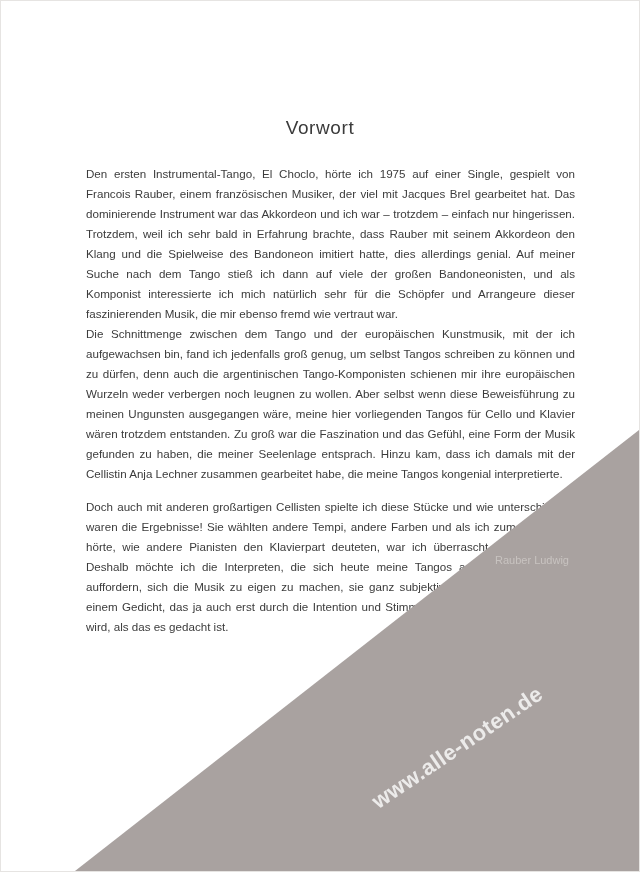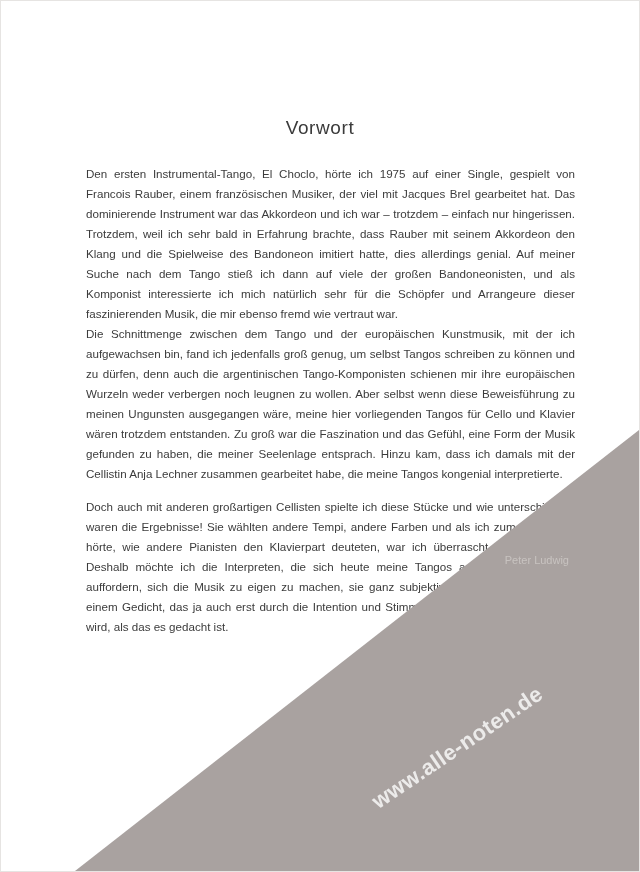--- a/index.html
+++ b/index.html
@@ -88,17 +88,17 @@
   <h1 class="title">Vorwort</h1>
 
   <div class="body-text" lang="de">
     <p class="para">Den ersten Instrumental-Tango, El Choclo, hörte ich 1975 auf einer Single, gespielt von Francois Rauber, einem französischen Musiker, der viel mit Jacques Brel gearbeitet hat. Das dominierende Instrument war das Akkordeon und ich war – trotzdem – einfach nur hingerissen. Trotzdem, weil ich sehr bald in Erfahrung brachte, dass Rauber mit seinem Akkordeon den Klang und die Spielweise des Bandoneon imitiert hatte, dies allerdings genial. Auf meiner Suche nach dem Tango stieß ich dann auf viele der großen Bandoneonisten, und als Komponist interessierte ich mich natürlich sehr für die Schöpfer und Arrangeure dieser faszinierenden Musik, die mir ebenso fremd wie vertraut war.</p>
     <p class="para">Die Schnittmenge zwischen dem Tango und der europäischen Kunstmusik, mit der ich aufgewachsen bin, fand ich jedenfalls groß genug, um selbst Tangos schreiben zu können und zu dürfen, denn auch die argentinischen Tango-Komponisten schienen mir ihre europäischen Wurzeln weder verbergen noch leugnen zu wollen. Aber selbst wenn diese Beweisführung zu meinen Ungunsten ausgegangen wäre, meine hier vorliegenden Tangos für Cello und Klavier wären trotzdem entstanden. Zu groß war die Faszination und das Gefühl, eine Form der Musik gefunden zu haben, die meiner Seelenlage entsprach. Hinzu kam, dass ich damals mit der Cellistin Anja Lechner zusammen gearbeitet habe, die meine Tangos kongenial interpretierte.</p>
     <p class="para para-gap">Doch auch mit anderen großartigen Cellisten spielte ich diese Stücke und wie unterschiedlich waren die Ergebnisse! Sie wählten andere Tempi, andere Farben und als ich zum ersten Mal hörte, wie andere Pianisten den Klavierpart deuteten, war ich überrascht und begeistert. Deshalb möchte ich die Interpreten, die sich heute meine Tangos aufs Pult legen dazu auffordern, sich die Musik zu eigen zu machen, sie ganz subjektiv zu deuten, vergleichbar einem Gedicht, das ja auch erst durch die Intention und Stimme des Vortragenden zum dem wird, als das es gedacht ist.</p>
   </div>
 
   <div class="watermark-triangle"></div>
 
-  <div class="signature">Peter Ludwig</div>
+  <div class="signature">Rauber Ludwig</div>
 
   <div class="watermark-text">www.alle-noten.de</div>
 
 </div>
 
 </body></html>

